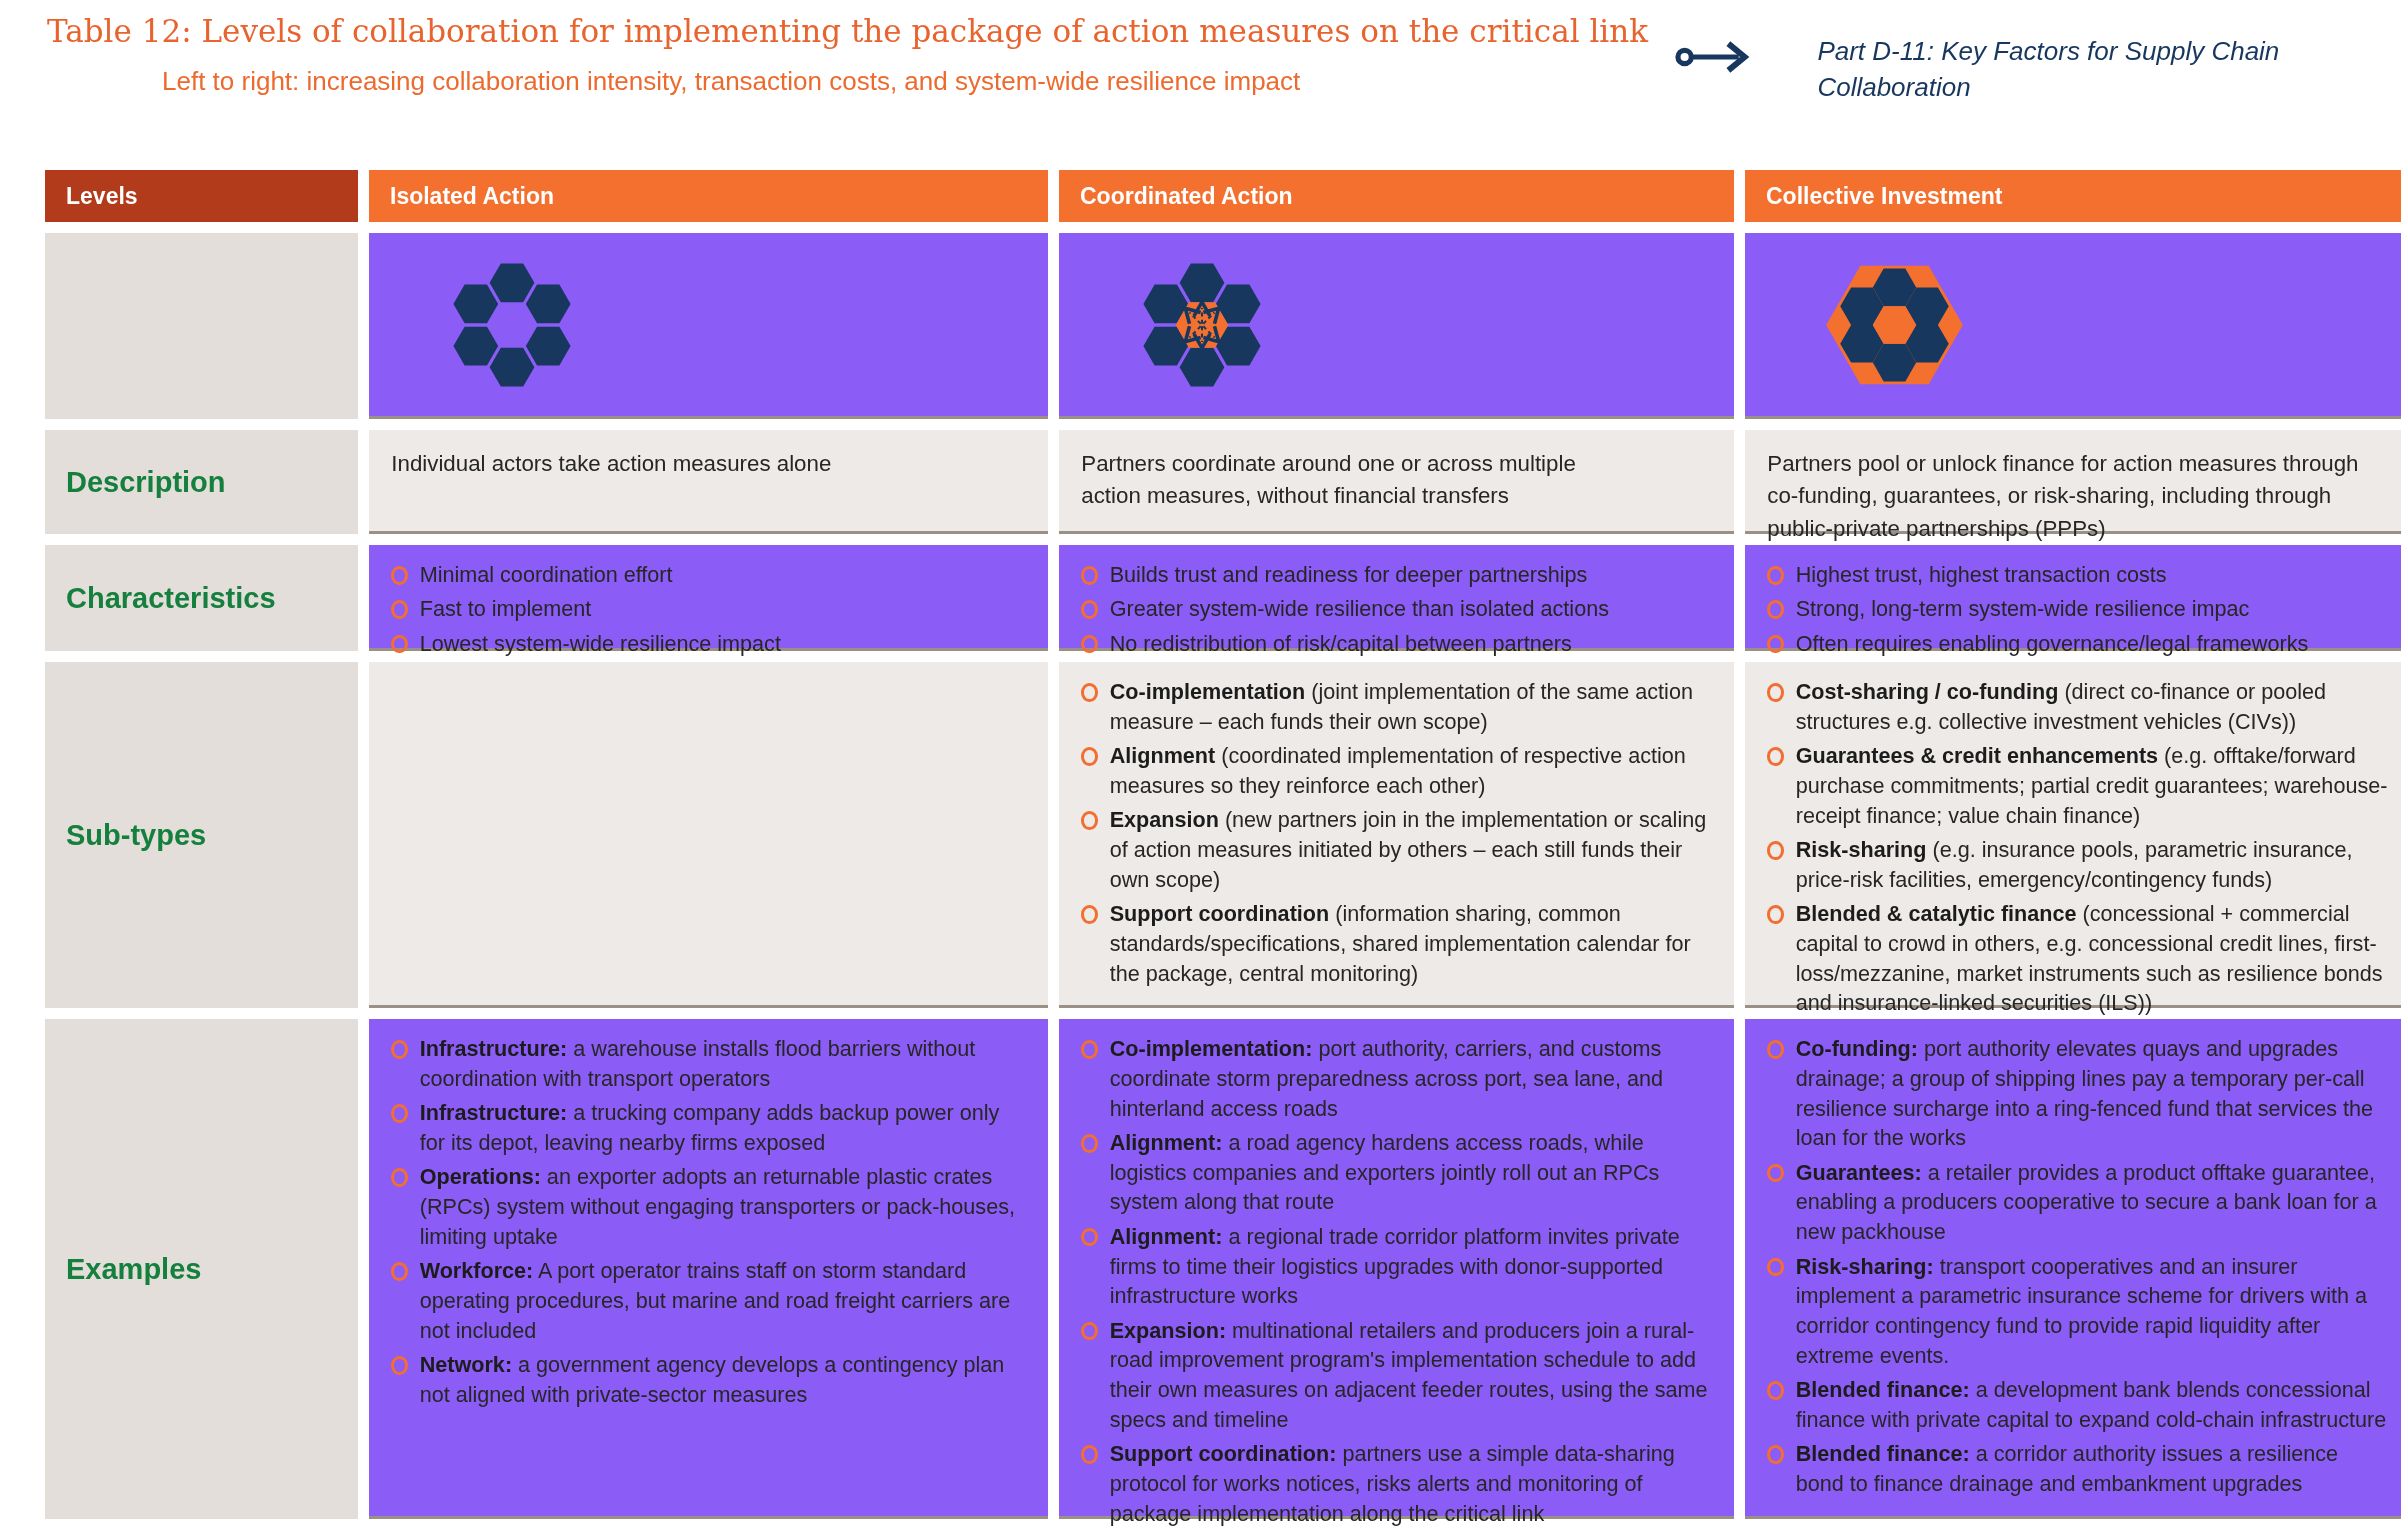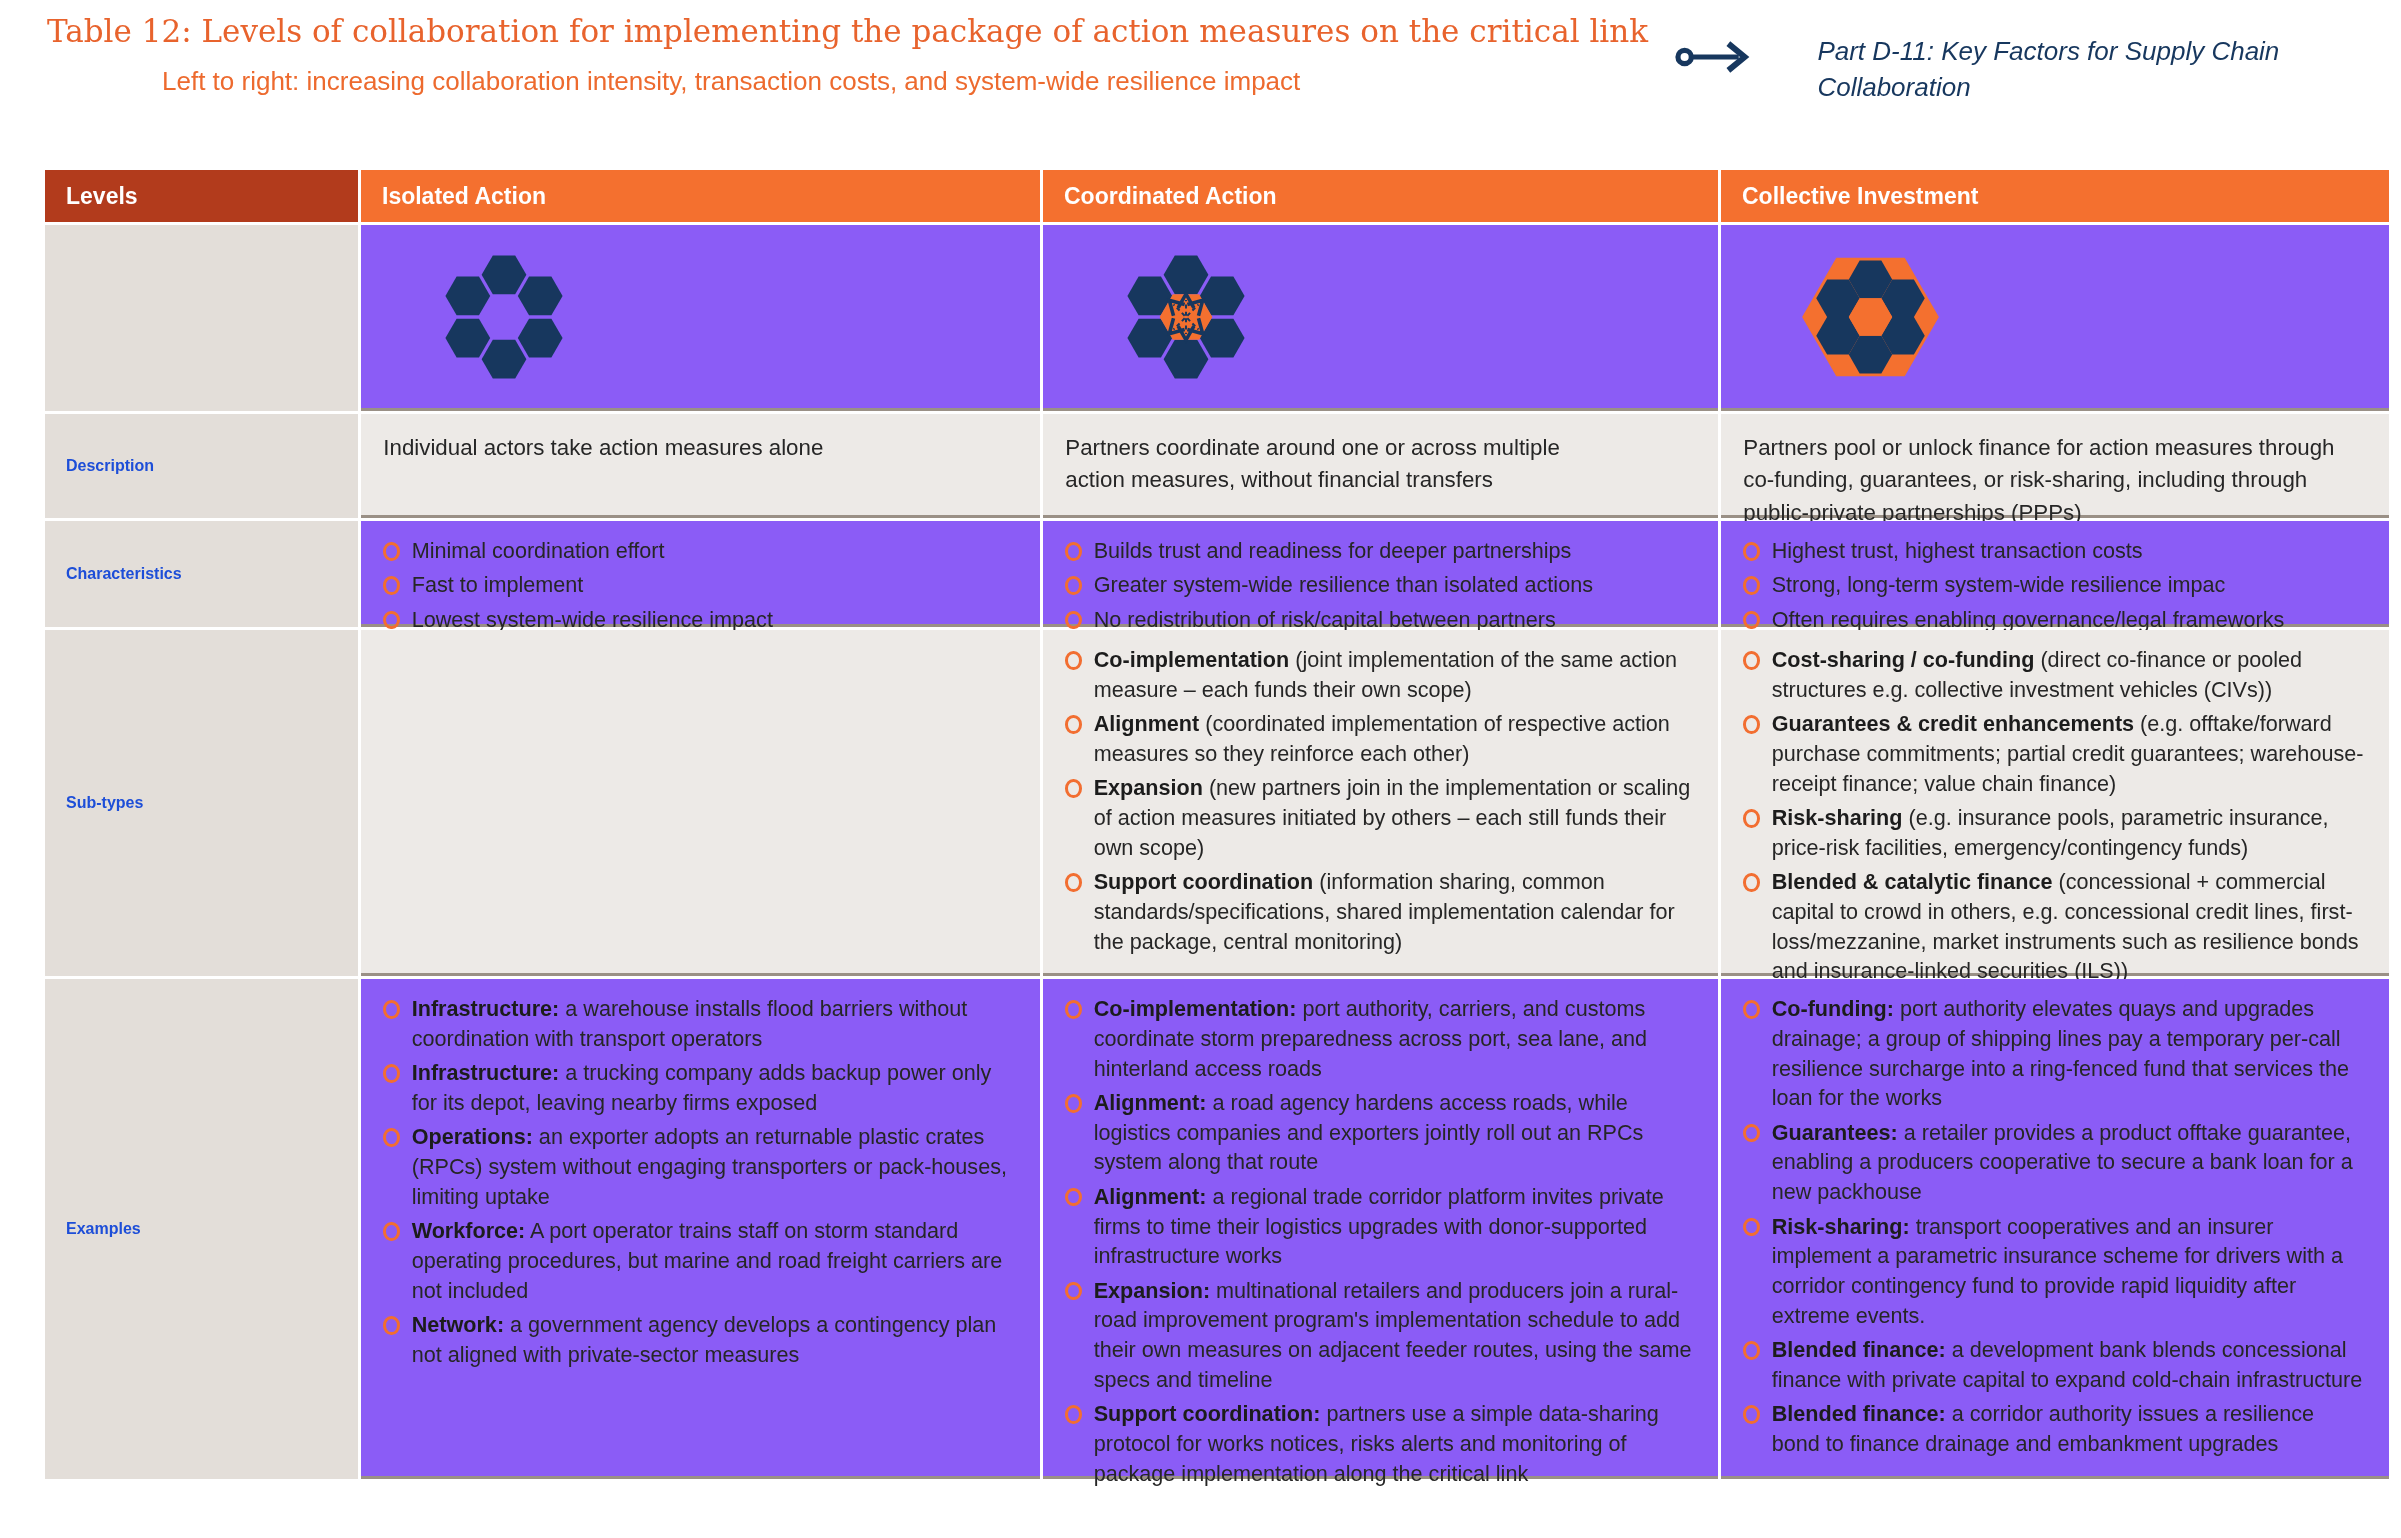--- a/index.html
+++ b/index.html
@@ -24,31 +24,31 @@
   .part-ref .txt{
     width:521px;font-style:italic;font-size:26px;line-height:1.38;color:#17375E;font-weight:500;margin-left:40px;
   }
   .part-ref svg{margin-top:4.5px;flex:0 0 auto;}
   
   .collab-table{
     position:absolute;left:45px;top:170px;width:2346px;
     display:grid;
     grid-template-columns:313px 679px 675px 668px;
     grid-template-rows:52px 186px 104px 106px 346px 500px;
-    gap:3px;
+    gap:11px;
   }
   .cell{box-sizing:border-box;}
   .hcell{
     display:flex;align-items:center;padding-left:21px;
     color:#ffffff;font-weight:700;font-size:23px;background:#F4702F;
   }
   .hcell.levels{background:#B23B1C;}
   .labelcell{
     background:#E3DED9;display:flex;align-items:center;padding-left:21px;
-    font-weight:700;font-size:16px;color:#1d4ed8;
+    font-weight:700;font-size:29px;color:#15803d;
   }
   .content{
     background:#8b5cf6;border-bottom:3px solid #9A9086;
     padding:15px 25px 10.4px 22.3px;font-size:21.6px;line-height:1.38;
   }
   .content.gray{background:#EDEAE7;}
   .iconcell{display:flex;align-items:center;padding:7.4px 0 7.4px 64px;}
   .desc{white-space:pre-line;font-size:22.3px;line-height:1.45;padding-top:3px;display:block;}
   ul.blist{list-style:none;margin:0;padding:0;}
   ul.blist li{display:flex;gap:12px;margin:0 0 4.5px 0;}

